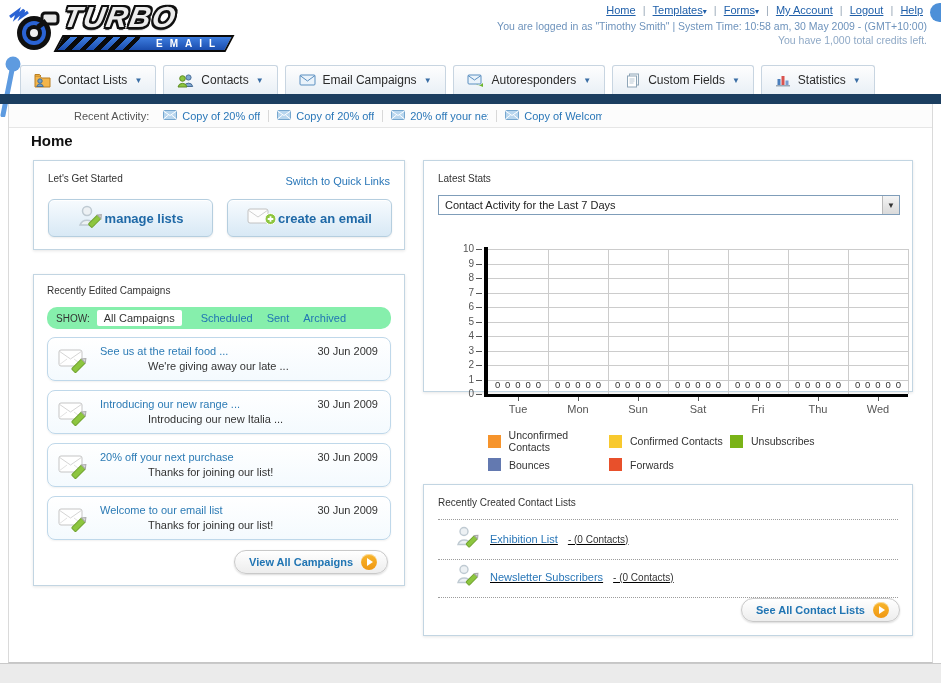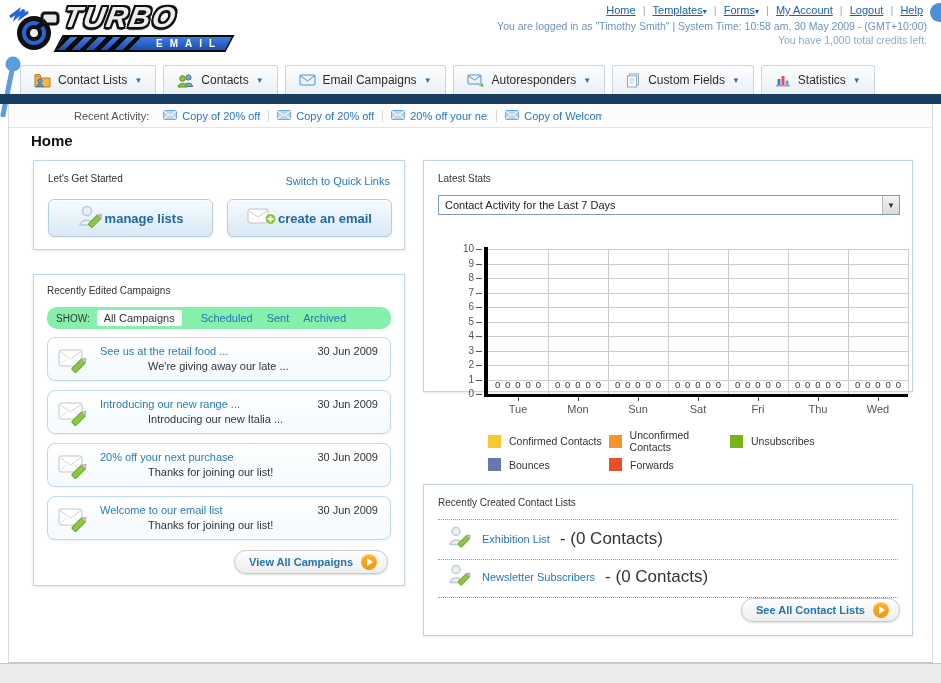--- a/index.html
+++ b/index.html
@@ -88,23 +88,23 @@
   .xtick { position:absolute; width:1px; height:4px; background:#555; }
   .xlabel { position:absolute; width:60px; text-align:center; font-size:11px; color:#555; }
   #legend { position:absolute; left:64px; top:268px; width:400px; display:flex; flex-wrap:wrap; row-gap:5px; }
   .legend-item { width:121px; display:flex; align-items:center; gap:8px; }
   .swatch { width:13px; height:13px; }
   .legend-label { font-size:10.5px; color:#333; }
 
   
   #panel-lists { left:414px; top:380px; width:490px; height:152px; padding:12px 14px; }
   .dotted { position:absolute; left:14px; right:14px; border-top:1px dotted #9C9C9C; }
-  .cl-item { position:absolute; left:24px; display:flex; align-items:center; gap:10px; cursor:pointer; }
+  .cl-item { position:absolute; left:32px; display:flex; align-items:center; gap:10px; cursor:pointer;text-decoration:underline; }
   .cl-name { font-size:11px; color:#2A77B8; }
-  .cl-count { font-size:17px; color:#333; }
+  .cl-count { font-size:10px; color:#333; }
   #see-all-btn { right:12px; top:113px; }
 
   #footer-strip { position:absolute; left:0; top:663px; width:941px; height:20px; background:#EBEBEB; border-top:1px solid #C9C9C9; }
 </style>
 </head>
 <body>
 
 <div id="app">
 
   <div id="header">
@@ -450,26 +450,26 @@
             <span>0</span>
             <span>0</span>
             <span>0</span>
             <span>0</span>
           </div>
           <div class="xtick" style="left: 454px; top: 172px;"></div>
           <div class="xlabel" style="left: 424px; top: 178px;">Wed</div>
         </div>
       <div id="legend">
           <div class="legend-item">
+            <span class="swatch" style="background: rgb(246, 148, 44);"></span>
+            <span class="legend-label">Unconfirmed Contacts</span>
+          </div>
+          <div class="legend-item">
             <span class="swatch" style="background: rgb(248, 201, 46);"></span>
             <span class="legend-label">Confirmed Contacts</span>
-          </div>
-          <div class="legend-item">
-            <span class="swatch" style="background: rgb(246, 148, 44);"></span>
-            <span class="legend-label">Unconfirmed Contacts</span>
           </div>
           <div class="legend-item">
             <span class="swatch" style="background: rgb(122, 179, 23);"></span>
             <span class="legend-label">Unsubscribes</span>
           </div>
           <div class="legend-item">
             <span class="swatch" style="background: rgb(99, 121, 176);"></span>
             <span class="legend-label">Bounces</span>
           </div>
           <div class="legend-item">

